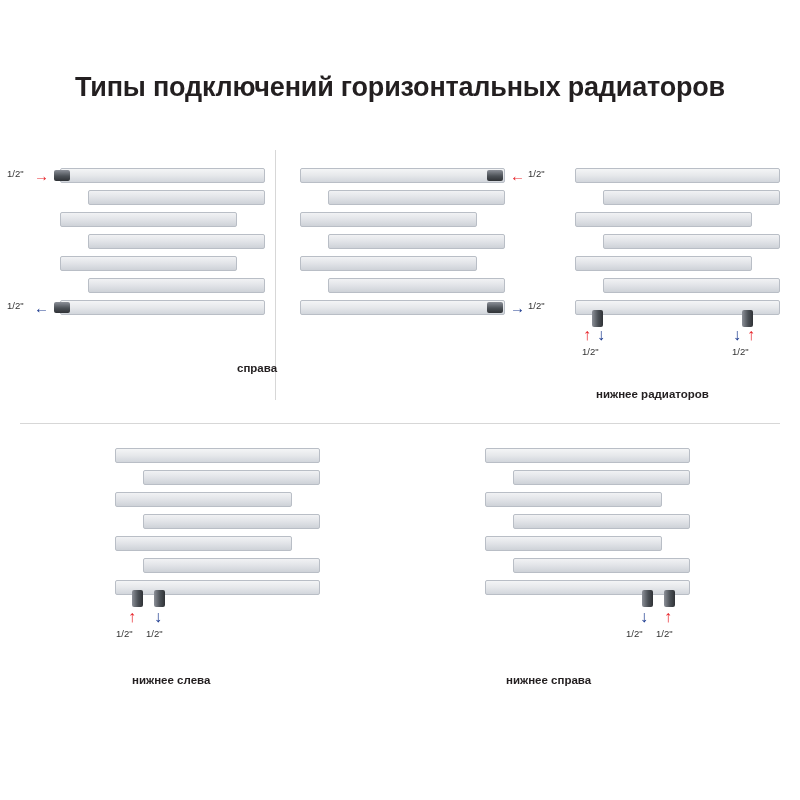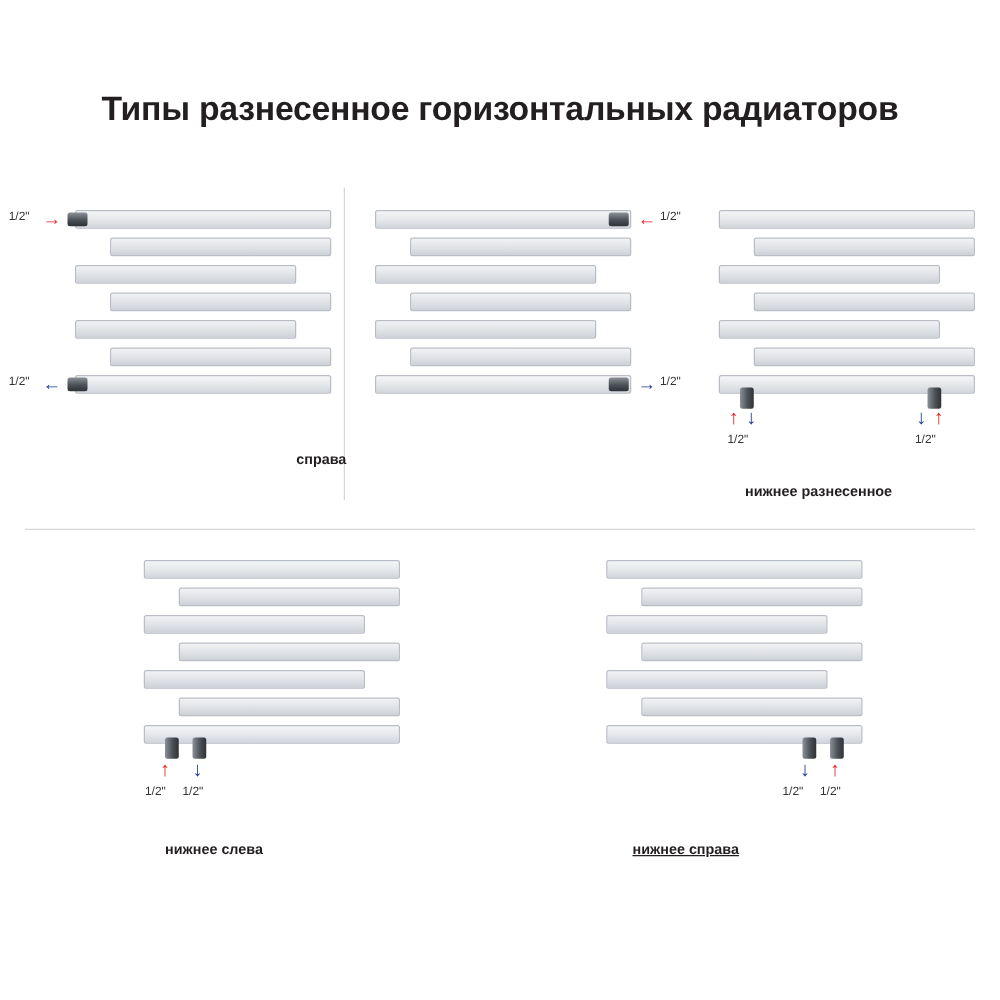--- a/index.html
+++ b/index.html
@@ -99,21 +99,21 @@
   }
   .divider-h {
     position: absolute;
     height: 1px;
     background: #d7d7d7;
   }
 </style>
 </head>
 <body>
 
-<div id="page-title">Типы разнесенное горизонтальных радиаторов</div>
+<div id="page-title">Типы подключений горизонтальных радиаторов</div>
 
 <div class="divider-v" style="left:275px; top:150px; height:250px;"></div>
 <div class="divider-h" style="left:20px; top:423px; width:760px;"></div>
 
 <div class="panel" style="left:40px; top:160px; width:230px; height:230px;">
 
   <div class="radiator" style="left:20px; top:8px; width:205px; height:150px;">
     <div class="slat full" style="left:0px;   top:0px;   width:205px;"></div>
     <div class="slat" style="left:28px;  top:22px;  width:177px;"></div>
     <div class="slat" style="left:0px;   top:44px;  width:177px;"></div>
@@ -170,21 +170,21 @@
   <div class="valve-v" style="left:22px; top:150px;"></div>
   <div class="arrow red vert" style="left:13px; top:167px;">↑</div>
   <div class="arrow blue vert" style="left:27px; top:167px;">↓</div>
   <div class="size-label" style="left:12px; top:186px;">1/2"</div>
 
   <div class="valve-v" style="left:172px; top:150px;"></div>
   <div class="arrow blue vert" style="left:163px; top:167px;">↓</div>
   <div class="arrow red vert" style="left:177px; top:167px;">↑</div>
   <div class="size-label" style="left:162px; top:186px;">1/2"</div>
 
-  <div class="caption" style="left:26px; top:228px;">нижнее разнесенное</div>
+  <div class="caption" style="left:26px; top:228px;">нижнее радиаторов</div>
 </div>
 
 <div class="panel" style="left:110px; top:448px; width:250px; height:260px;">
 
   <div class="radiator" style="left:5px; top:0px; width:205px; height:150px;">
     <div class="slat full" style="left:0px;   top:0px;   width:205px;"></div>
     <div class="slat" style="left:28px;  top:22px;  width:177px;"></div>
     <div class="slat" style="left:0px;   top:44px;  width:177px;"></div>
     <div class="slat" style="left:28px;  top:66px;  width:177px;"></div>
     <div class="slat" style="left:0px;   top:88px;  width:177px;"></div>
@@ -218,14 +218,14 @@
 
   <div class="valve-v" style="left:162px; top:142px;"></div>
   <div class="valve-v" style="left:184px; top:142px;"></div>
 
   <div class="arrow blue vert" style="left:160px; top:161px;">↓</div>
   <div class="arrow red vert" style="left:184px; top:161px;">↑</div>
 
   <div class="size-label" style="left:146px; top:180px;">1/2"</div>
   <div class="size-label" style="left:176px; top:180px;">1/2"</div>
 
-  <div class="caption" style="left:26px; top:226px;text-decoration:underline;">нижнее справа</div>
+  <div class="caption" style="left:26px; top:226px;">нижнее справа</div>
 </div>
 
 </body></html>

